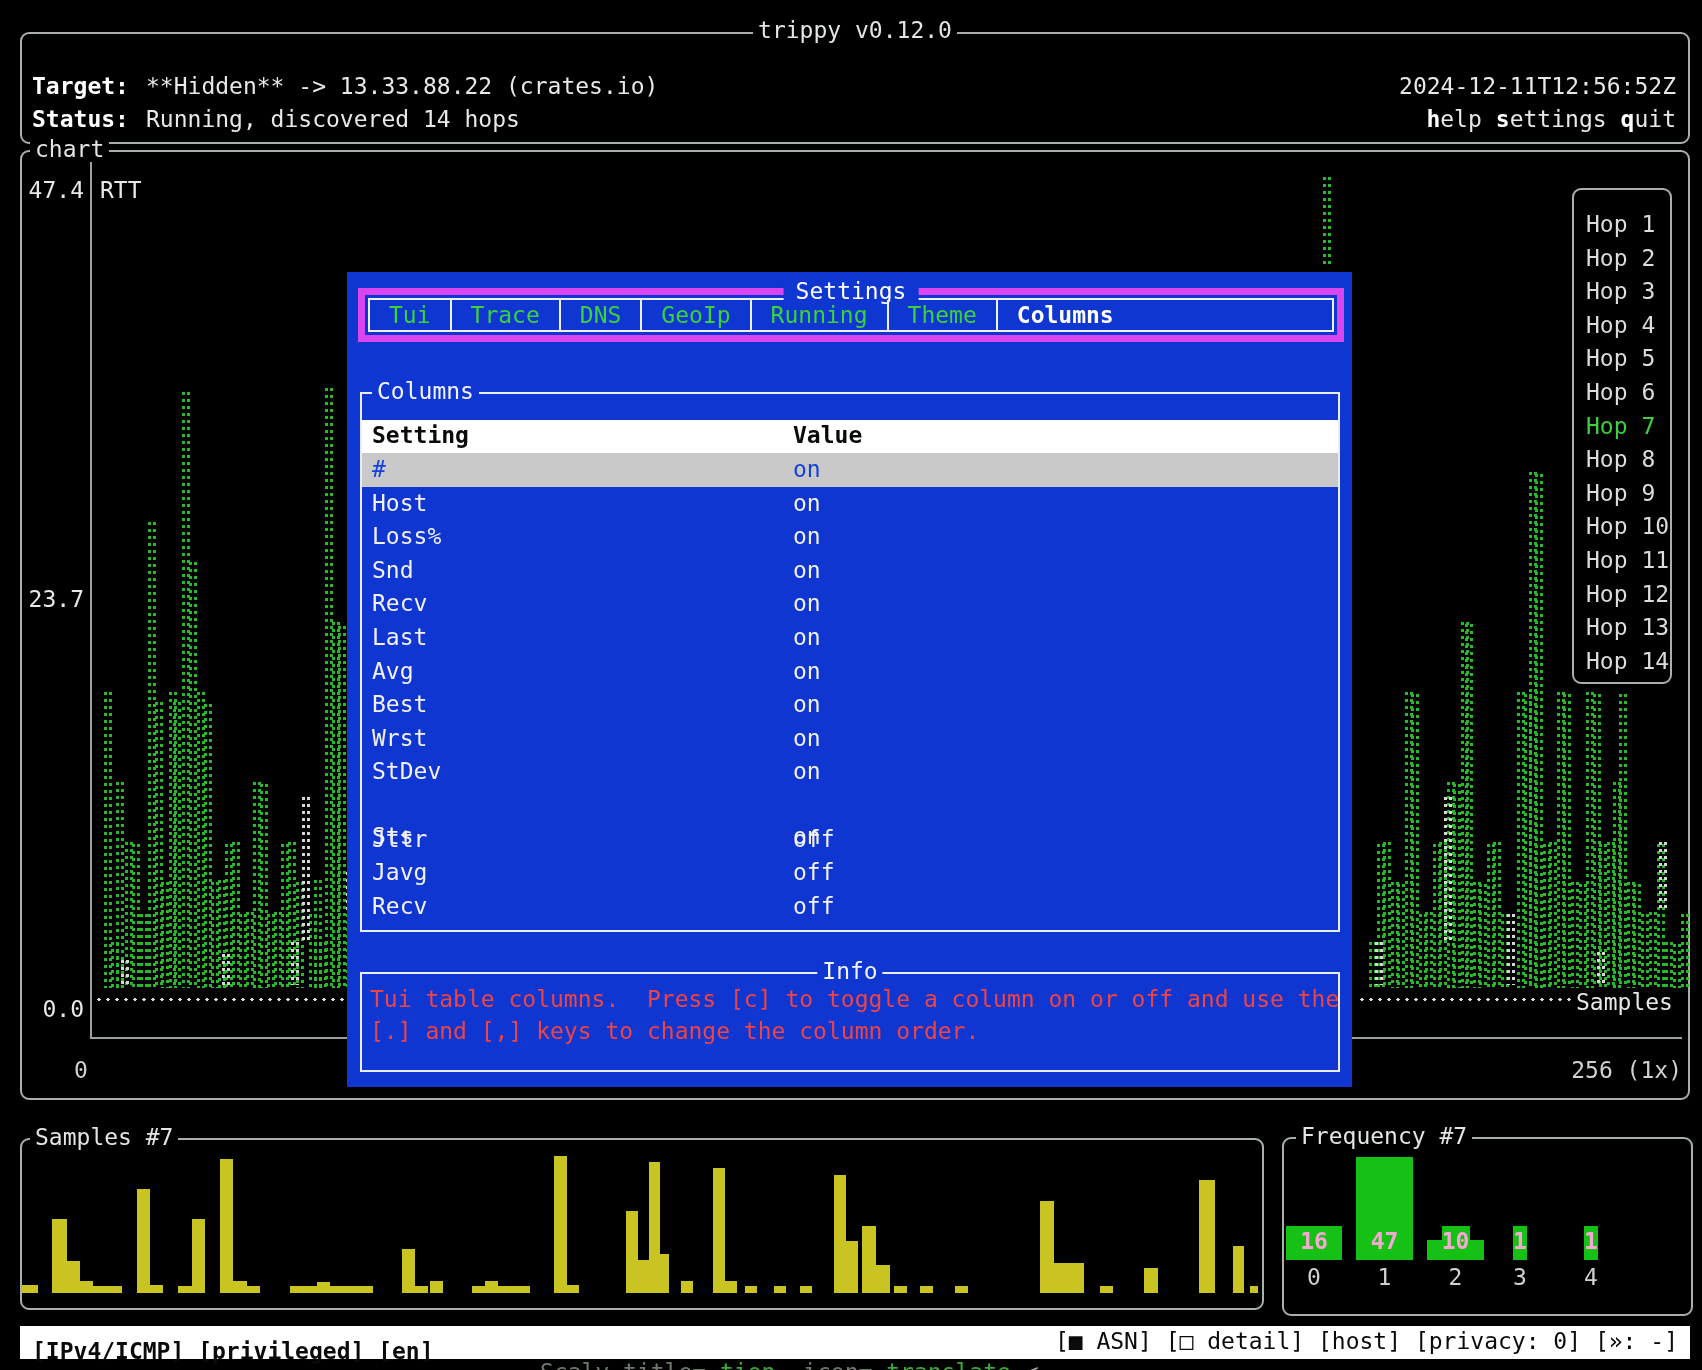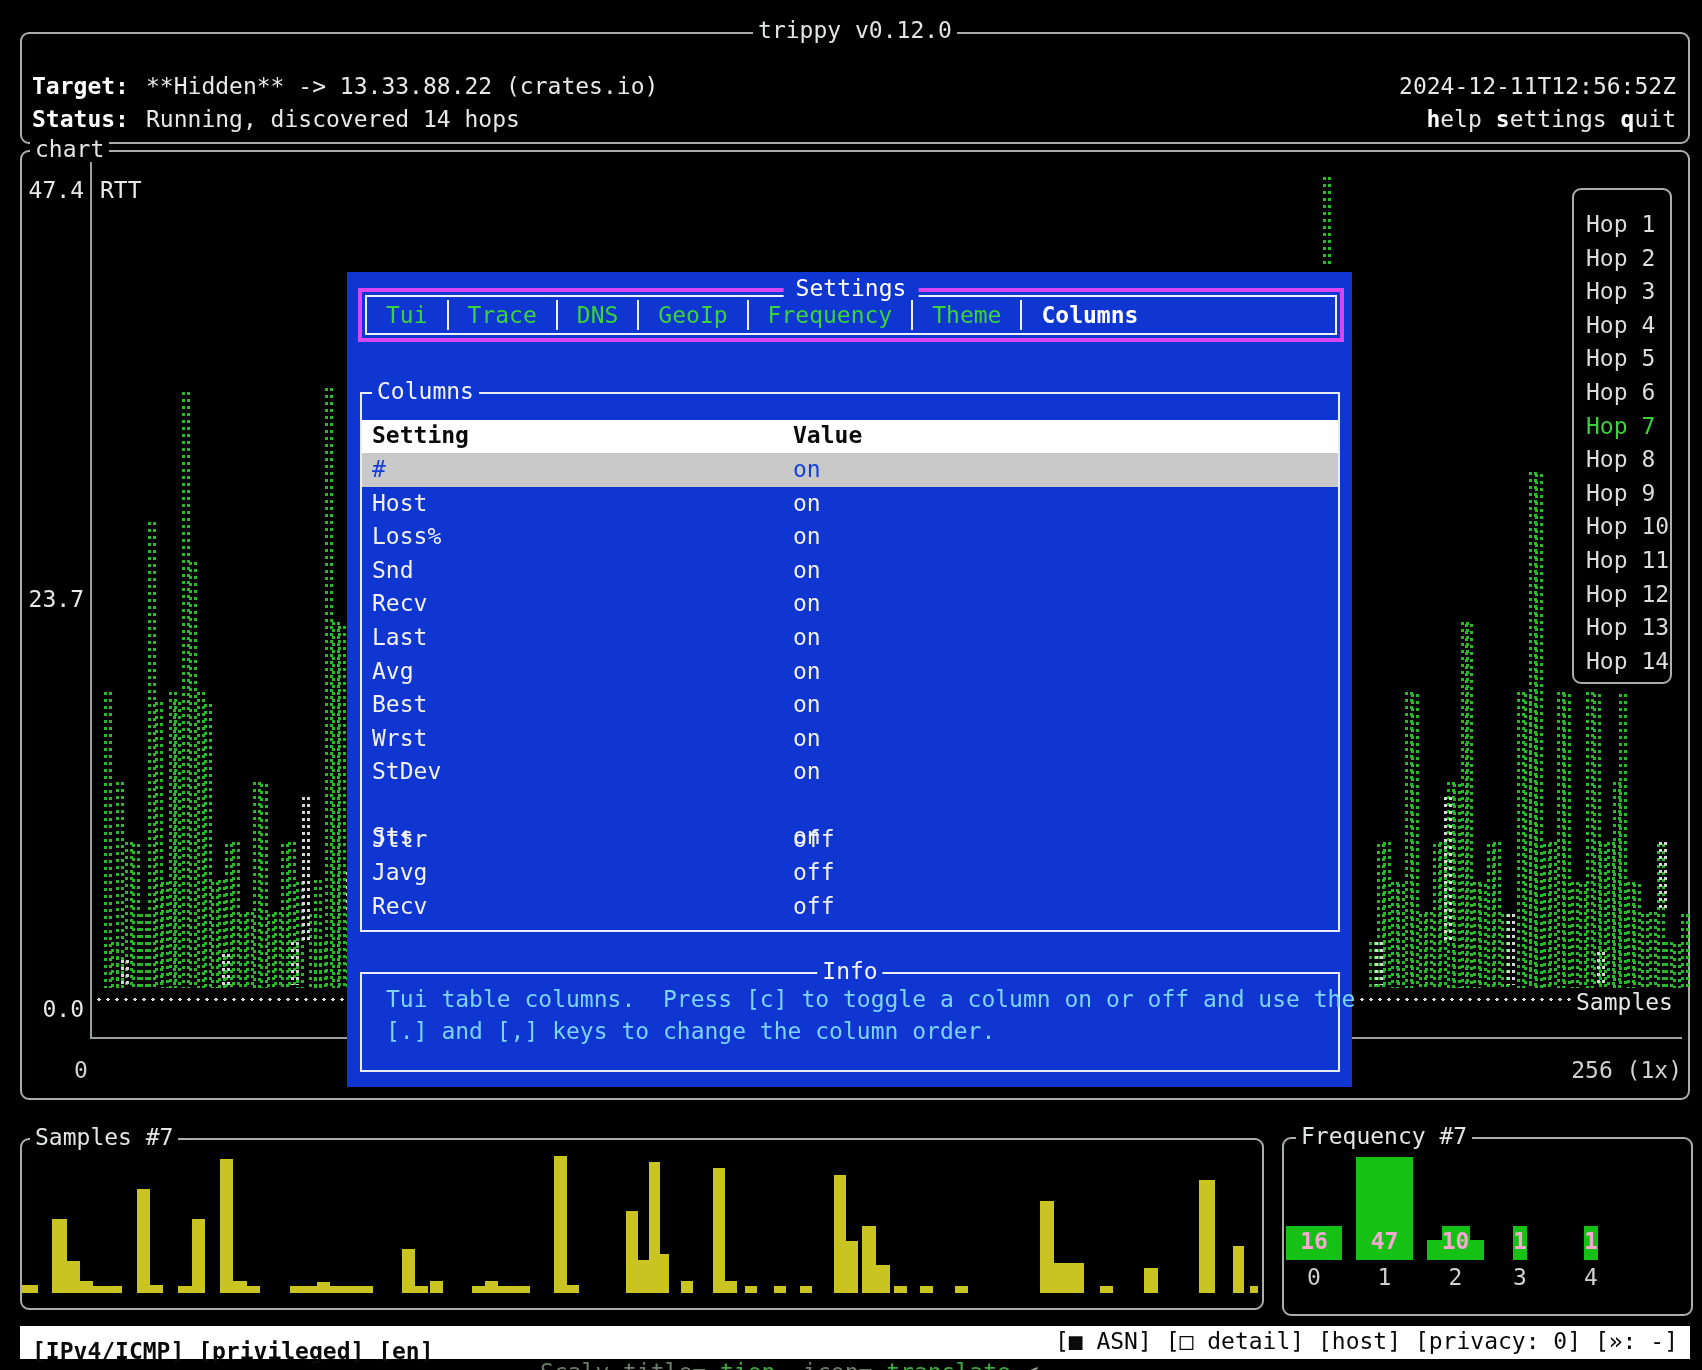--- a/index.html
+++ b/index.html
@@ -25,38 +25,38 @@
     background-image:radial-gradient(circle 1.6px at 2.5px 3.5px,var(--c,#27b927) 95%,transparent);background-size:5px 7px;}
   .dotcol.g{--c:var(--dotgreen);}
   .dotcol.w{--c:#d4d8d4;}
   
   #hops{position:absolute;left:1572px;top:188px;width:100px;height:496px;border:2px solid var(--bordergray);
     border-radius:9px;padding:18px 0 0 12px;box-sizing:border-box;z-index:2;background:#000;}
   .hop-item{line-height:33.6px;color:#dcdcdc;}
   .hop-item.sel{color:var(--green);}
   
   #dialog{position:absolute;left:347px;top:272px;width:1005px;height:815px;background:var(--blue);z-index:10;}
-  #tabsbox{position:absolute;left:358px;top:288px;width:986px;height:54px;border:4px solid #d946ef;z-index:11;box-sizing:border-box;}
+  #tabsbox{position:absolute;left:358px;top:288px;width:986px;height:54px;border:7px solid #d946ef;z-index:11;box-sizing:border-box;}
   #tabsbox::after{content:"";position:absolute;inset:3px;border:2px solid #eef2fa;pointer-events:none;}
   #dlg-title{position:absolute;top:-17px;left:50%;transform:translateX(-50%);background:var(--blue);padding:0 12px;color:#fff;z-index:12;}
   #tabs{position:absolute;inset:0;display:flex;align-items:center;padding-left:24px;z-index:12;}
   .tab{color:var(--green);}
   .tab.active{color:#fff;font-weight:bold;}
   .tab-sep{width:2px;height:30px;background:#eef2fa;margin:0 19px;}
   .dlg-box{position:absolute;border:2px solid #e9edf5;z-index:11;box-sizing:border-box;}
   .dlg-box-title{position:absolute;background:var(--blue);padding:0 5px;color:#f2f5ff;z-index:12;white-space:pre;}
   #colsbox{left:360px;top:392px;width:980px;height:540px;}
   #infobox{left:360px;top:972px;width:980px;height:100px;}
   #table-header{position:absolute;left:362px;top:420px;width:976px;height:33px;background:#ffffff;color:#0a0a0a;z-index:12;}
   #table-header span{position:absolute;top:2px;font-weight:bold;}
   .trow{position:absolute;left:362px;width:976px;height:34px;z-index:12;color:#f2f2f2;}
   .trow span{position:absolute;top:3px;white-space:pre;}
   .trow .c1{left:10px;}  .trow .c2{left:431px;}
   .trow.sel{background:var(--selbg);color:#1340dd;}
-  .info-line{position:absolute;left:24px;white-space:pre;color:#7dd3fc;}
+  .info-line{position:absolute;left:8px;white-space:pre;color:#ef4444;}
   
   #samples-box{left:20px;top:1138px;width:1240px;height:168px;}
   #freq-box{left:1282px;top:1137px;width:407px;height:175px;}
   .sbar{position:absolute;background:var(--yellow);z-index:2;}
   .fbar{position:absolute;background:var(--freqgreen);z-index:2;}
   .fcount{position:absolute;z-index:3;color:#f9a8d4;font-weight:bold;text-align:center;}
   .ftick{position:absolute;z-index:3;color:#cfd3cf;text-align:center;width:40px;}
   
   #statusbar{position:absolute;left:20px;top:1326px;width:1670px;height:33px;background:var(--statusbg);color:#0a0a0a;z-index:5;}
   #statusbar .sl{position:absolute;left:12px;top:12px;white-space:pre;font-weight:bold;}
@@ -210,21 +210,21 @@
     <div id="dlg-title">Settings</div>
     <div id="tabs">
         <span class="tab">Tui</span>
         <div class="tab-sep"></div>
         <span class="tab">Trace</span>
         <div class="tab-sep"></div>
         <span class="tab">DNS</span>
         <div class="tab-sep"></div>
         <span class="tab">GeoIp</span>
         <div class="tab-sep"></div>
-        <span class="tab">Frequency</span>
+        <span class="tab">Running</span>
         <div class="tab-sep"></div>
         <span class="tab">Theme</span>
         <div class="tab-sep"></div>
         <span class="tab active">Columns</span>
       </div>
   </div>
   <div class="dlg-box" id="colsbox">
     <div class="dlg-box-title" style="top:-16px;left:10px;">Columns</div>
   </div>
   <div id="table-header">

